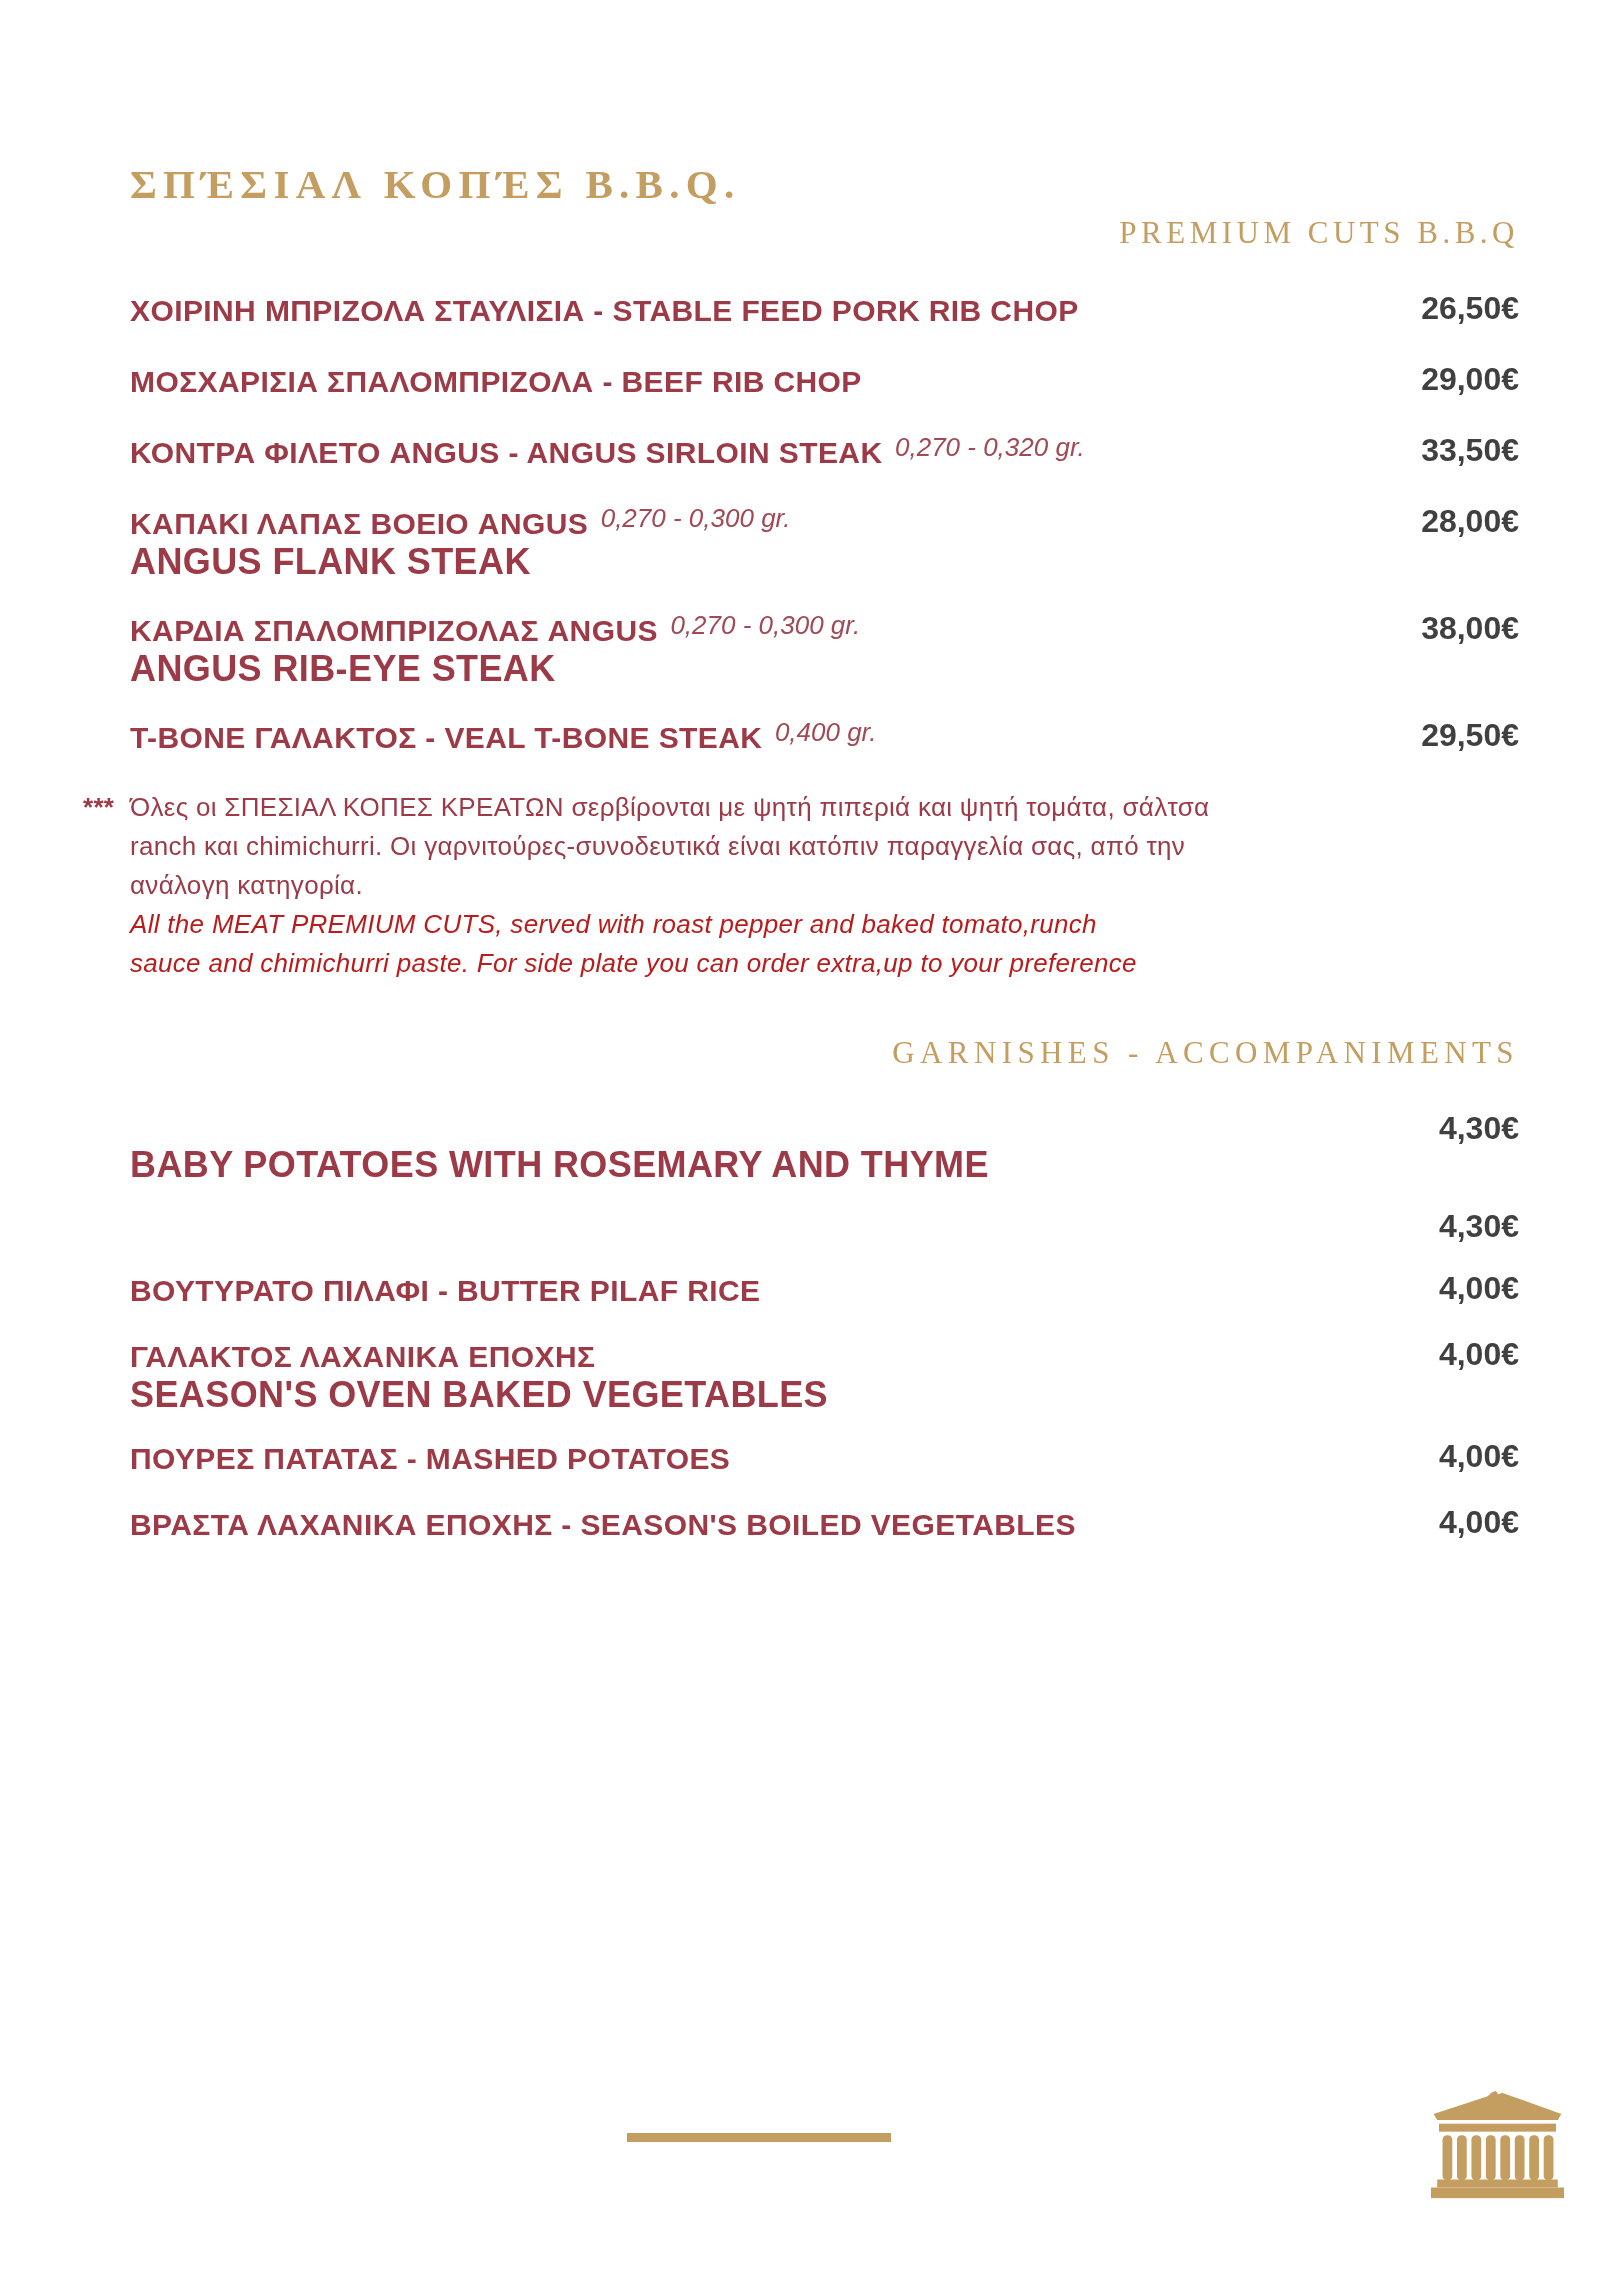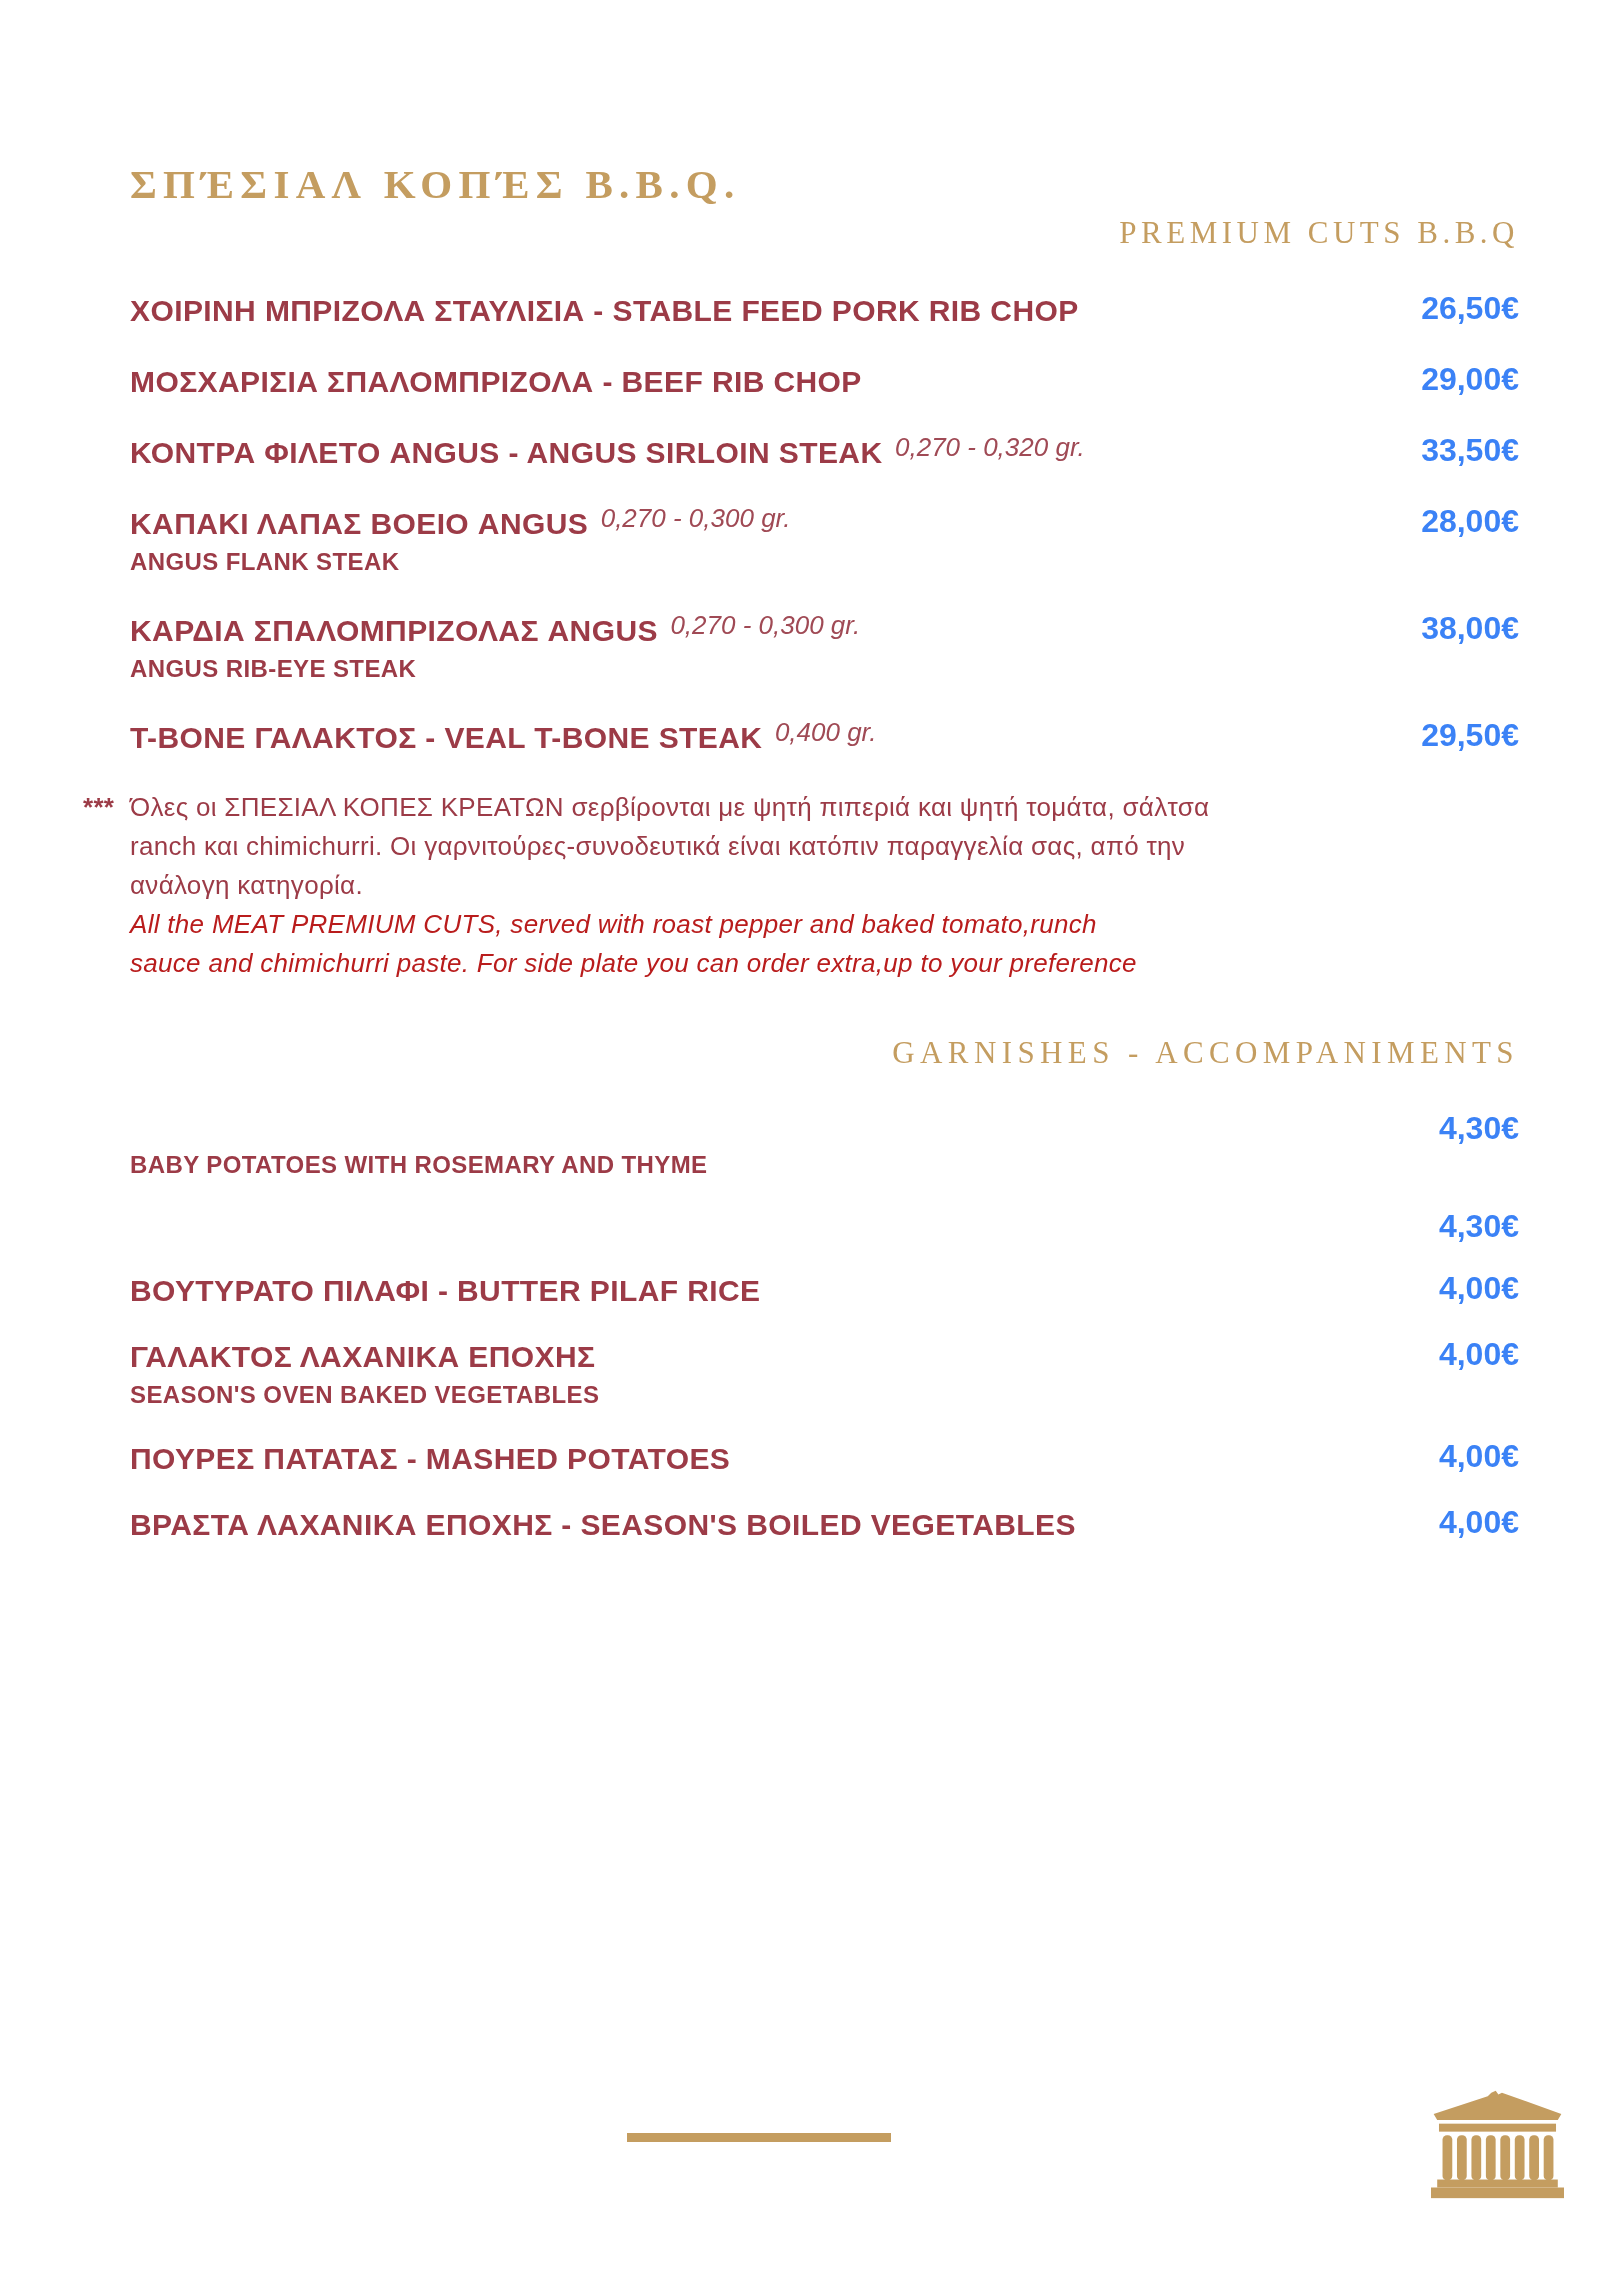--- a/index.html
+++ b/index.html
@@ -62,25 +62,25 @@
     font-weight:400;
     color:#a04a55;
     margin-left:12.5px;
     white-space:nowrap;
   }
   .item-price{
     margin-left:auto;
     padding-left:18px;
     font-size:32px;
     font-weight:700;
-    color:#3b82f6;
+    color:#404040;
     white-space:nowrap;
   }
   .item-sub{
-    font-size:24px;
+    font-size:36px;
     font-weight:700;
     letter-spacing:0.4px;
     color:#9c3b47;
     line-height:36px;
   }
   
   .note{
     position:relative;
     margin-top:29px;
     font-size:26px;

